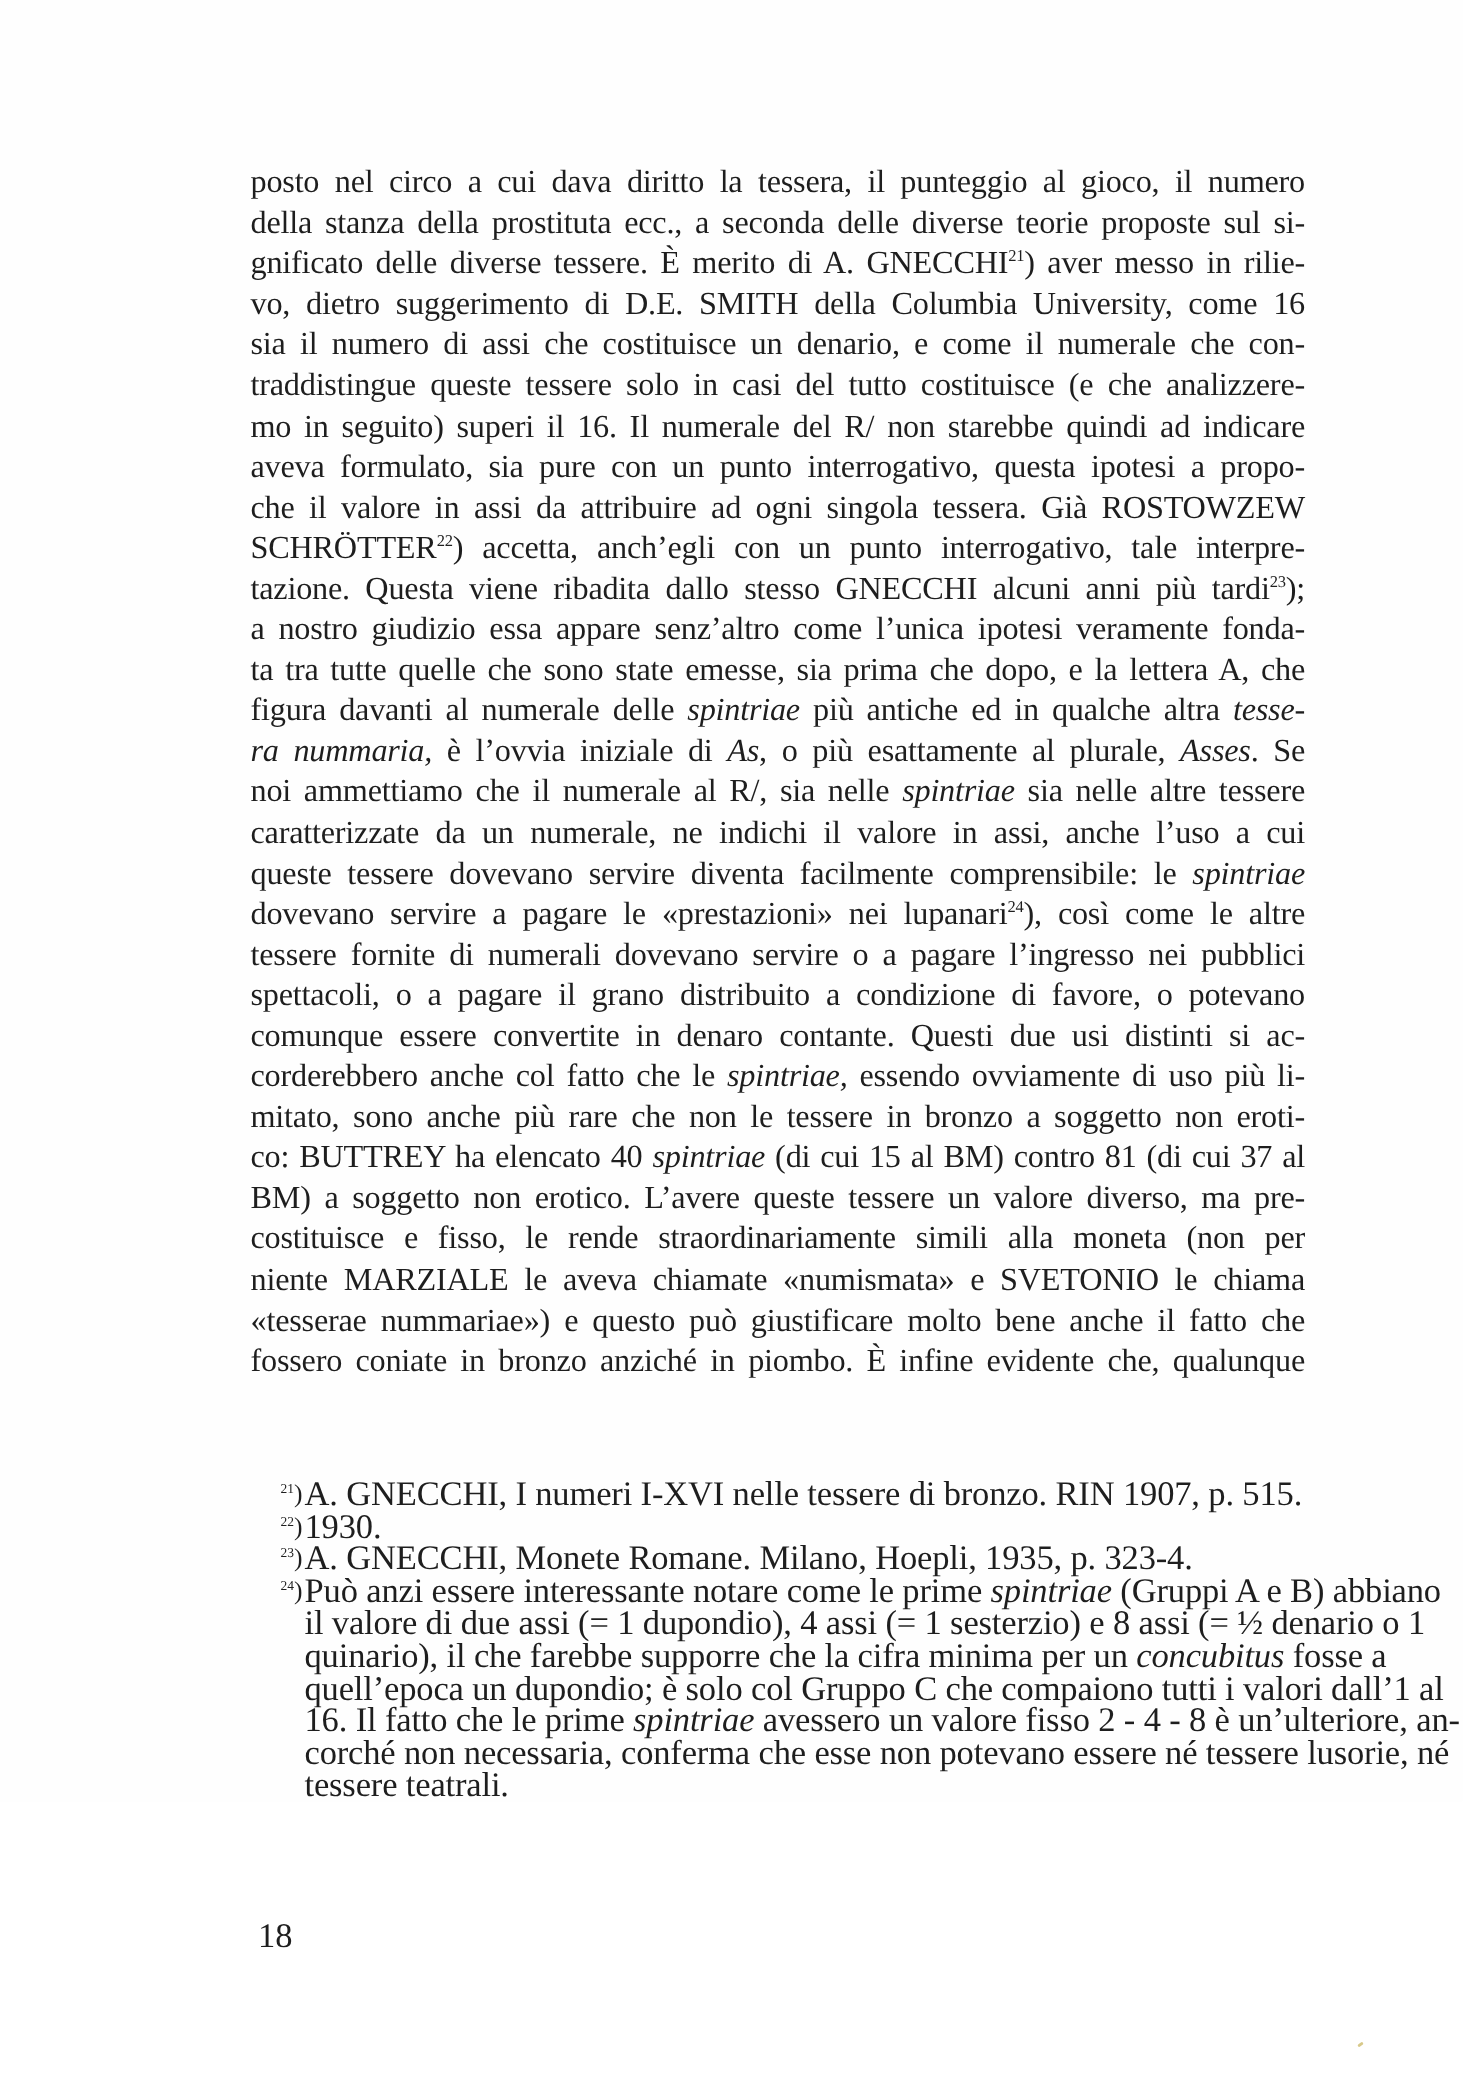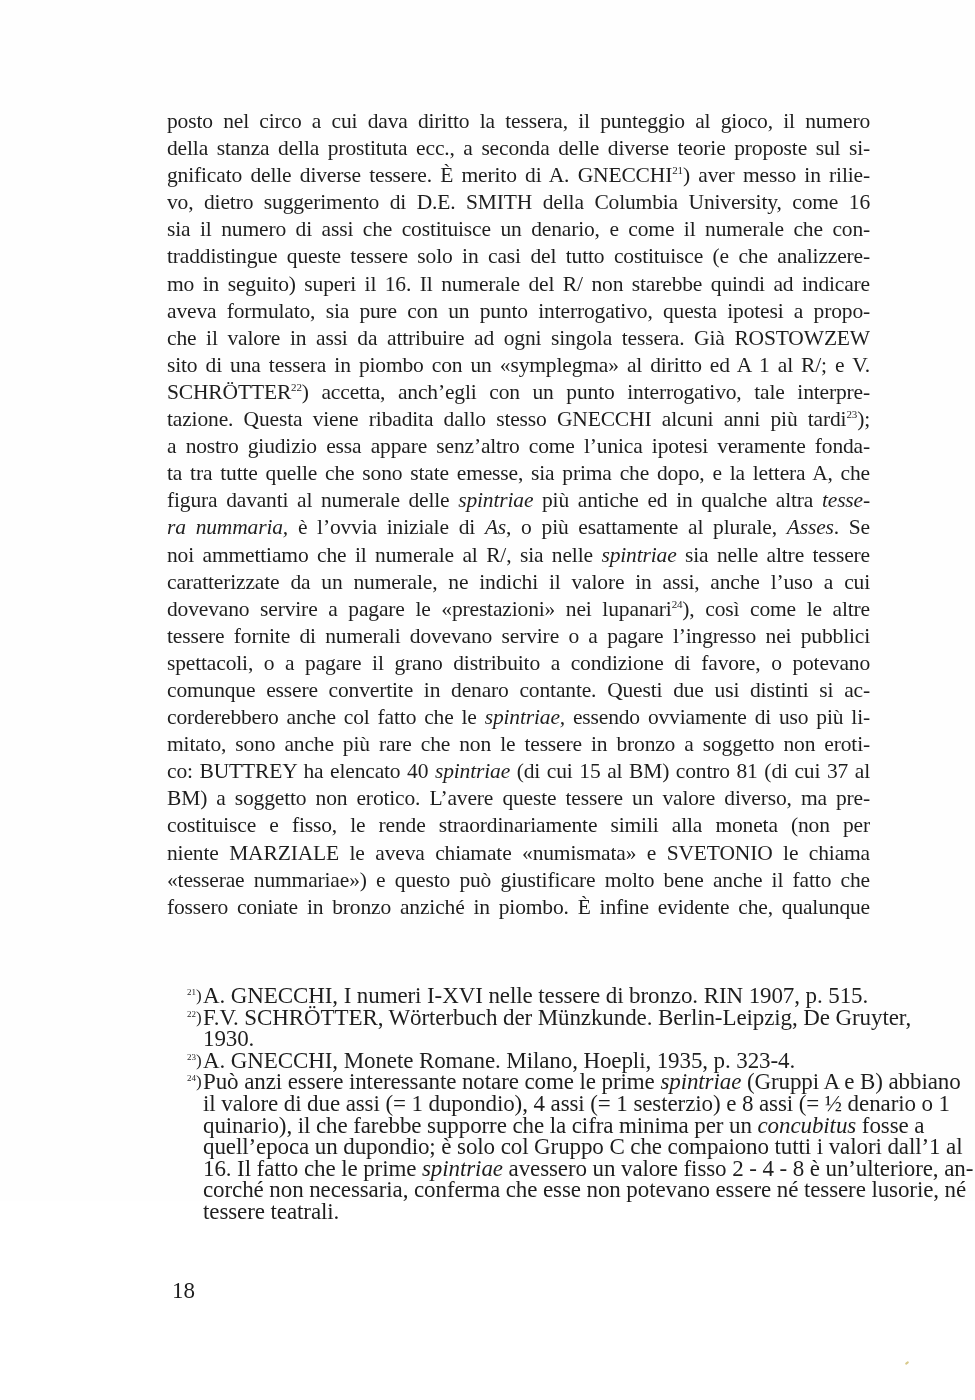--- a/index.html
+++ b/index.html
@@ -101,29 +101,29 @@
   <div class="body-text" id="body-text">
       <div class="line">posto nel circo a cui dava diritto la tessera, il punteggio al gioco, il numero</div>
       <div class="line">della stanza della prostituta ecc., a seconda delle diverse teorie proposte sul si-</div>
       <div class="line">gnificato delle diverse tessere. È merito di A. GNECCHI<span class="sup">21</span>) aver messo in rilie-</div>
       <div class="line">vo, dietro suggerimento di D.E. SMITH della Columbia University, come 16</div>
       <div class="line">sia il numero di assi che costituisce un denario, e come il numerale che con-</div>
       <div class="line">traddistingue queste tessere solo in casi del tutto costituisce (e che analizzere-</div>
       <div class="line">mo in seguito) superi il 16. Il numerale del R/ non starebbe quindi ad indicare</div>
       <div class="line">aveva formulato, sia pure con un punto interrogativo, questa ipotesi a propo-</div>
       <div class="line">che il valore in assi da attribuire ad ogni singola tessera. Già ROSTOWZEW</div>
-      <div class="line">sito di una tessera in piombo con un «symplegma» al diritto ed A 1 al R/; e V.</div>
       <div class="line">SCHRÖTTER<span class="sup">22</span>) accetta, anch’egli con un punto interrogativo, tale interpre-</div>
       <div class="line">tazione. Questa viene ribadita dallo stesso GNECCHI alcuni anni più tardi<span class="sup">23</span>);</div>
       <div class="line">a nostro giudizio essa appare senz’altro come l’unica ipotesi veramente fonda-</div>
       <div class="line">ta tra tutte quelle che sono state emesse, sia prima che dopo, e la lettera A, che</div>
       <div class="line">figura davanti al numerale delle <i>spintriae</i> più antiche ed in qualche altra <i>tesse-</i></div>
       <div class="line"><i>ra nummaria,</i> è l’ovvia iniziale di <i>As</i>, o più esattamente al plurale, <i>Asses</i>. Se</div>
       <div class="line">noi ammettiamo che il numerale al R/, sia nelle <i>spintriae</i> sia nelle altre tessere</div>
       <div class="line">caratterizzate da un numerale, ne indichi il valore in assi, anche l’uso a cui</div>
+      <div class="line">queste tessere dovevano servire diventa facilmente comprensibile: le <i>spintriae</i></div>
       <div class="line">dovevano servire a pagare le «prestazioni» nei lupanari<span class="sup">24</span>), così come le altre</div>
       <div class="line">tessere fornite di numerali dovevano servire o a pagare l’ingresso nei pubblici</div>
       <div class="line">spettacoli, o a pagare il grano distribuito a condizione di favore, o potevano</div>
       <div class="line">comunque essere convertite in denaro contante. Questi due usi distinti si ac-</div>
       <div class="line">corderebbero anche col fatto che le <i>spintriae,</i> essendo ovviamente di uso più li-</div>
       <div class="line">mitato, sono anche più rare che non le tessere in bronzo a soggetto non eroti-</div>
       <div class="line">co: BUTTREY ha elencato 40 <i>spintriae</i> (di cui 15 al BM) contro 81 (di cui 37 al</div>
       <div class="line">BM) a soggetto non erotico. L’avere queste tessere un valore diverso, ma pre-</div>
       <div class="line">costituisce e fisso, le rende straordinariamente simili alla moneta (non per</div>
       <div class="line">niente MARZIALE le aveva chiamate «numismata» e SVETONIO le chiama</div>
@@ -131,21 +131,20 @@
       <div class="line">fossero coniate in bronzo anziché in piombo. È infine evidente che, qualunque</div>
     </div>
 
   <div class="footnotes" id="footnotes">
       <div class="fn">
         <span class="fn-mark"><span class="sup">21</span>)</span>
         <div class="fn-line short">A. GNECCHI, I numeri I-XVI nelle tessere di bronzo. RIN 1907, p. 515.</div>
       </div>
       <div class="fn">
         <span class="fn-mark"><span class="sup">22</span>)</span>
-        <div class="fn-line">F.V. SCHRÖTTER, Wörterbuch der Münzkunde. Berlin-Leipzig, De Gruyter,</div>
         <div class="fn-line short">1930.</div>
       </div>
       <div class="fn">
         <span class="fn-mark"><span class="sup">23</span>)</span>
         <div class="fn-line short">A. GNECCHI, Monete Romane. Milano, Hoepli, 1935, p. 323-4.</div>
       </div>
       <div class="fn">
         <span class="fn-mark"><span class="sup">24</span>)</span>
         <div class="fn-line">Può anzi essere interessante notare come le prime <i>spintriae</i> (Gruppi A e B) abbiano</div>
         <div class="fn-line">il valore di due assi (= 1 dupondio), 4 assi (= 1 sesterzio) e 8 assi (= ½ denario o 1</div>

